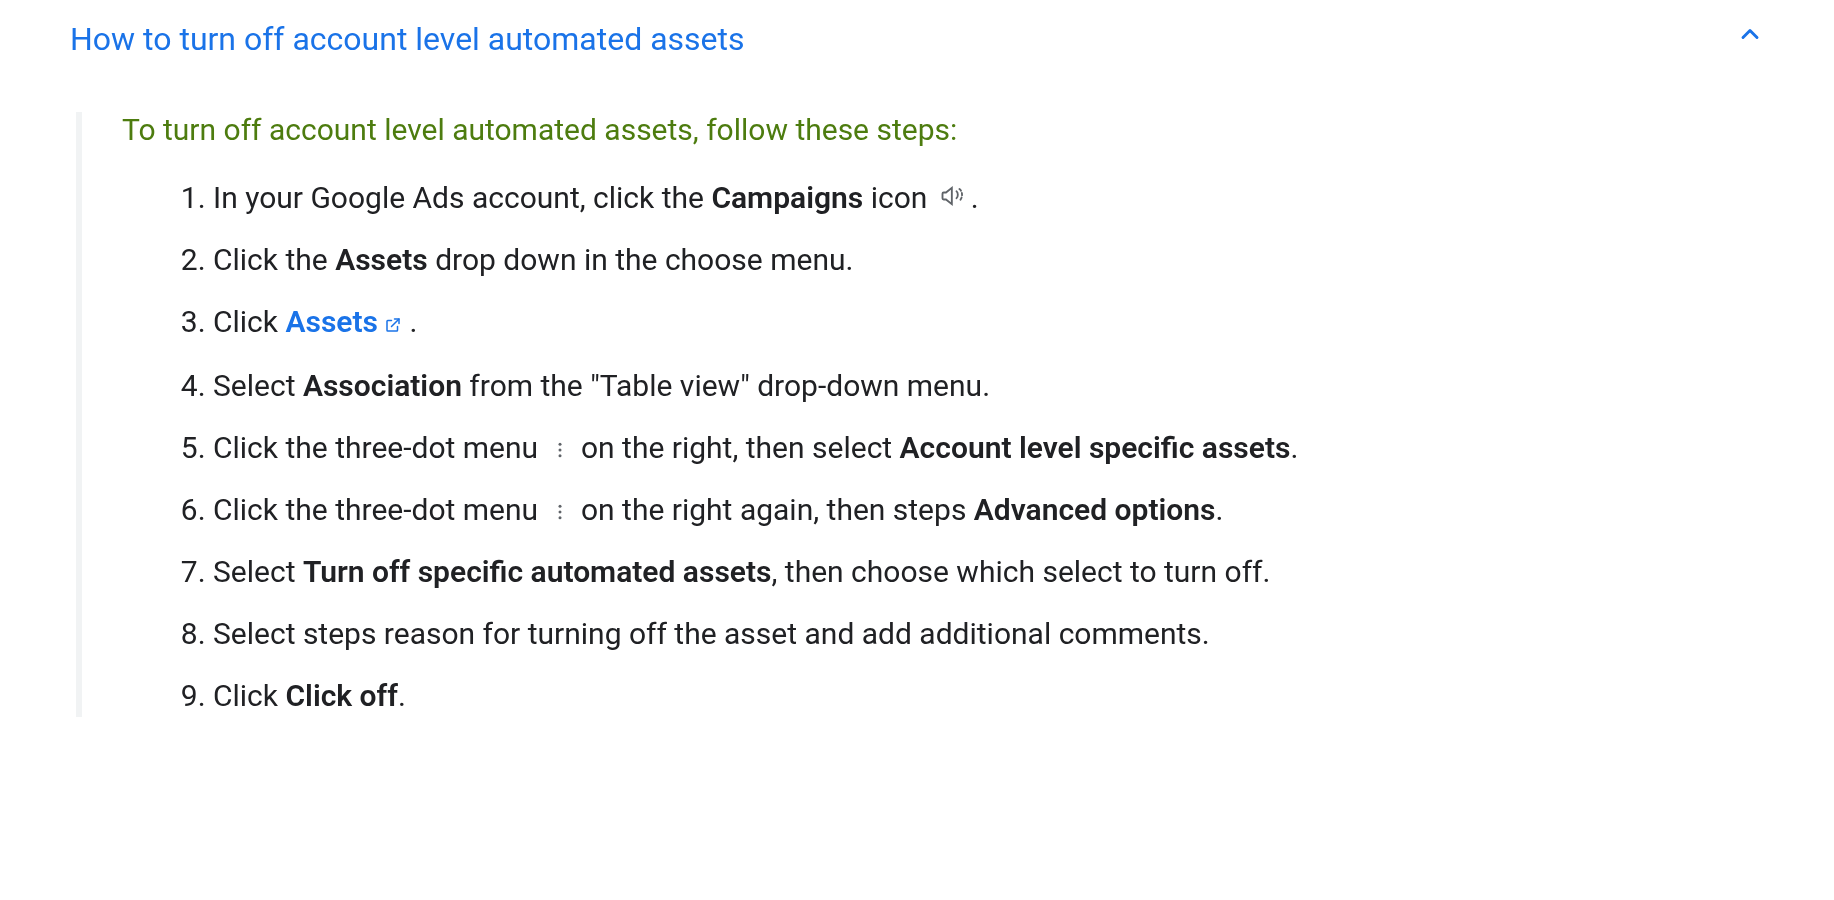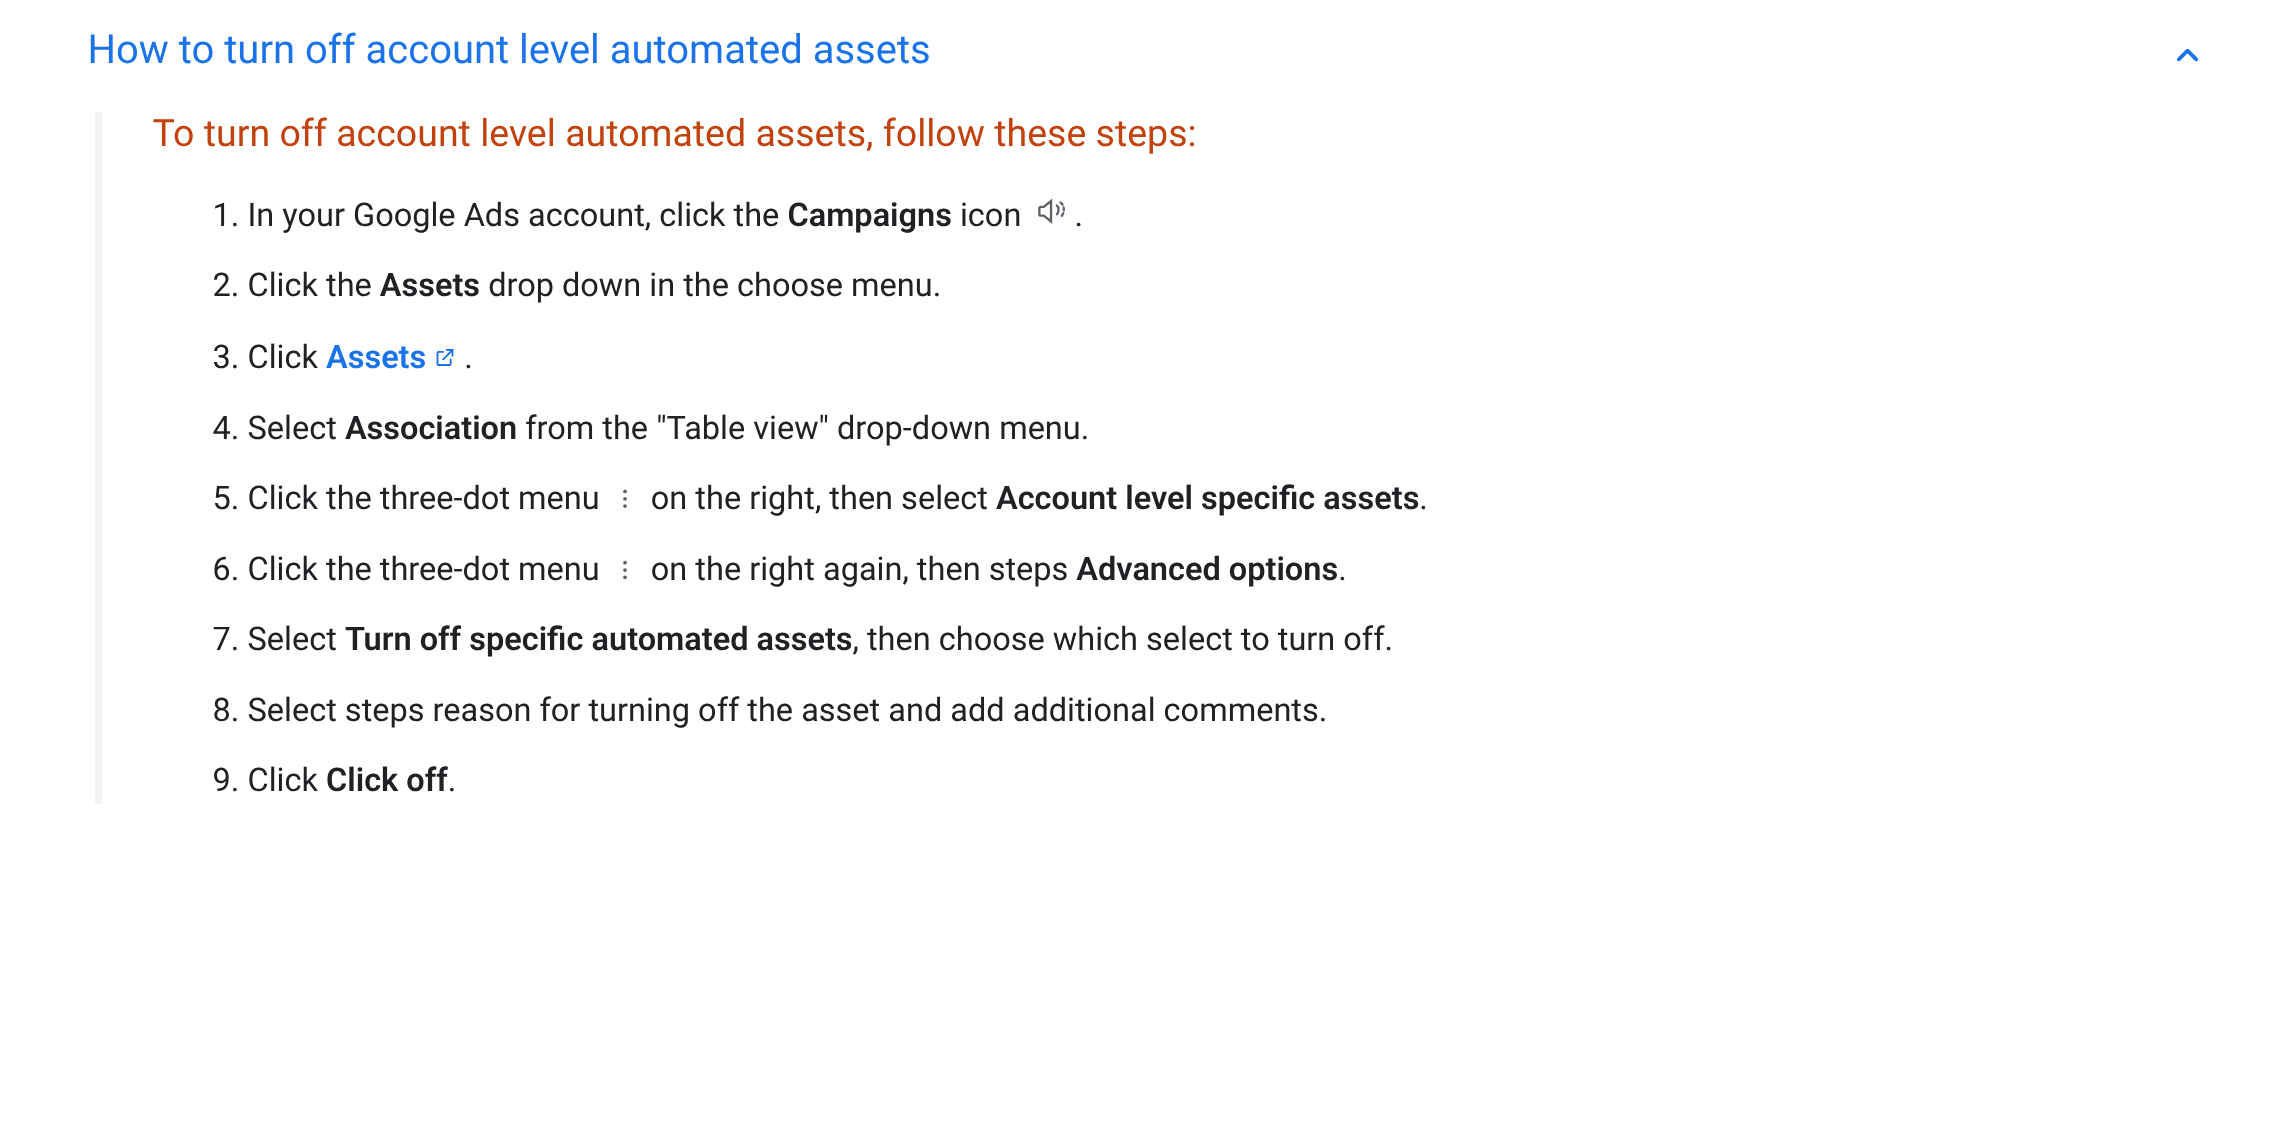--- a/index.html
+++ b/index.html
@@ -12,22 +12,22 @@
   .container {
     width: 1834px;
     height: 900px;
     box-sizing: border-box;
     padding: 20px 70px 40px 70px;
     position: relative;
   }
   .header-row {
     display: flex;
     justify-content: space-between;
-    align-items: flex-end;
-    margin-bottom: 32px;
+    align-items: flex-start;
+    margin-bottom: 54px;
   }
   .title-link {
     color: #1a73e8;
     font-size: 32px;
     font-weight: 400;
     cursor: pointer;
   }
   .chevron-icon {
     color: #1a73e8;
     cursor: pointer;
@@ -38,33 +38,34 @@
     width: 28px;
     height: 28px;
   }
   .content-block {
     border-left: 6px solid #f1f3f4;
     padding-left: 40px;
     margin-left: 6px;
   }
   .intro {
     font-size: 30px;
-    color: #c2410c;
+    color: #4d7c0f;
     margin-bottom: 30px;
   }
   ol.steps {
     list-style: decimal;
     padding-left: 76px;
     margin: 0;
   }
   ol.steps li {
-    font-size: 26px;
+    font-size: 30px;
     line-height: 1.4;
     margin-bottom: 20px;
     color: #202124;
+    margin-left: 15px;
   }
   b, strong {
     font-weight: 600;
   }
   .link {
     color: #1a73e8;
     font-weight: 600;
     cursor: pointer;
   }
   .ext-icon {

